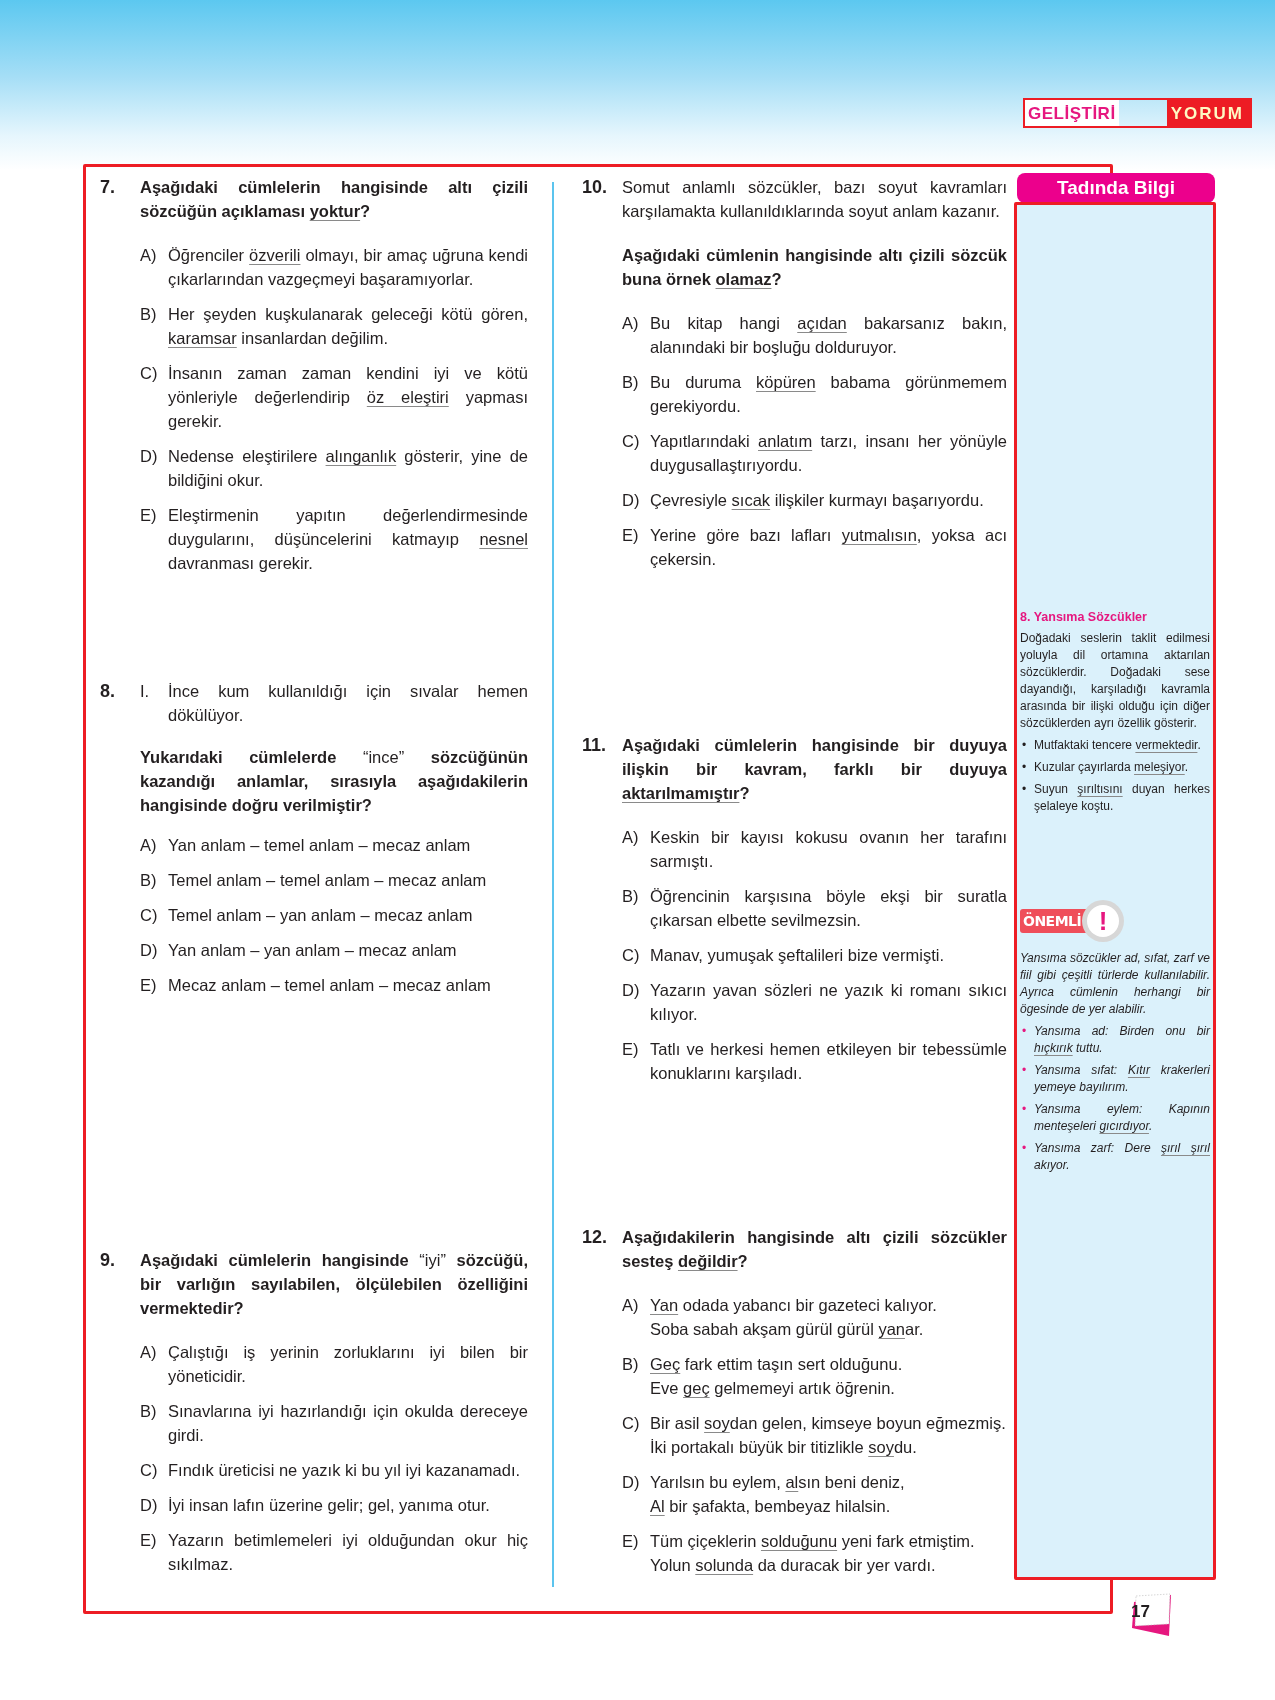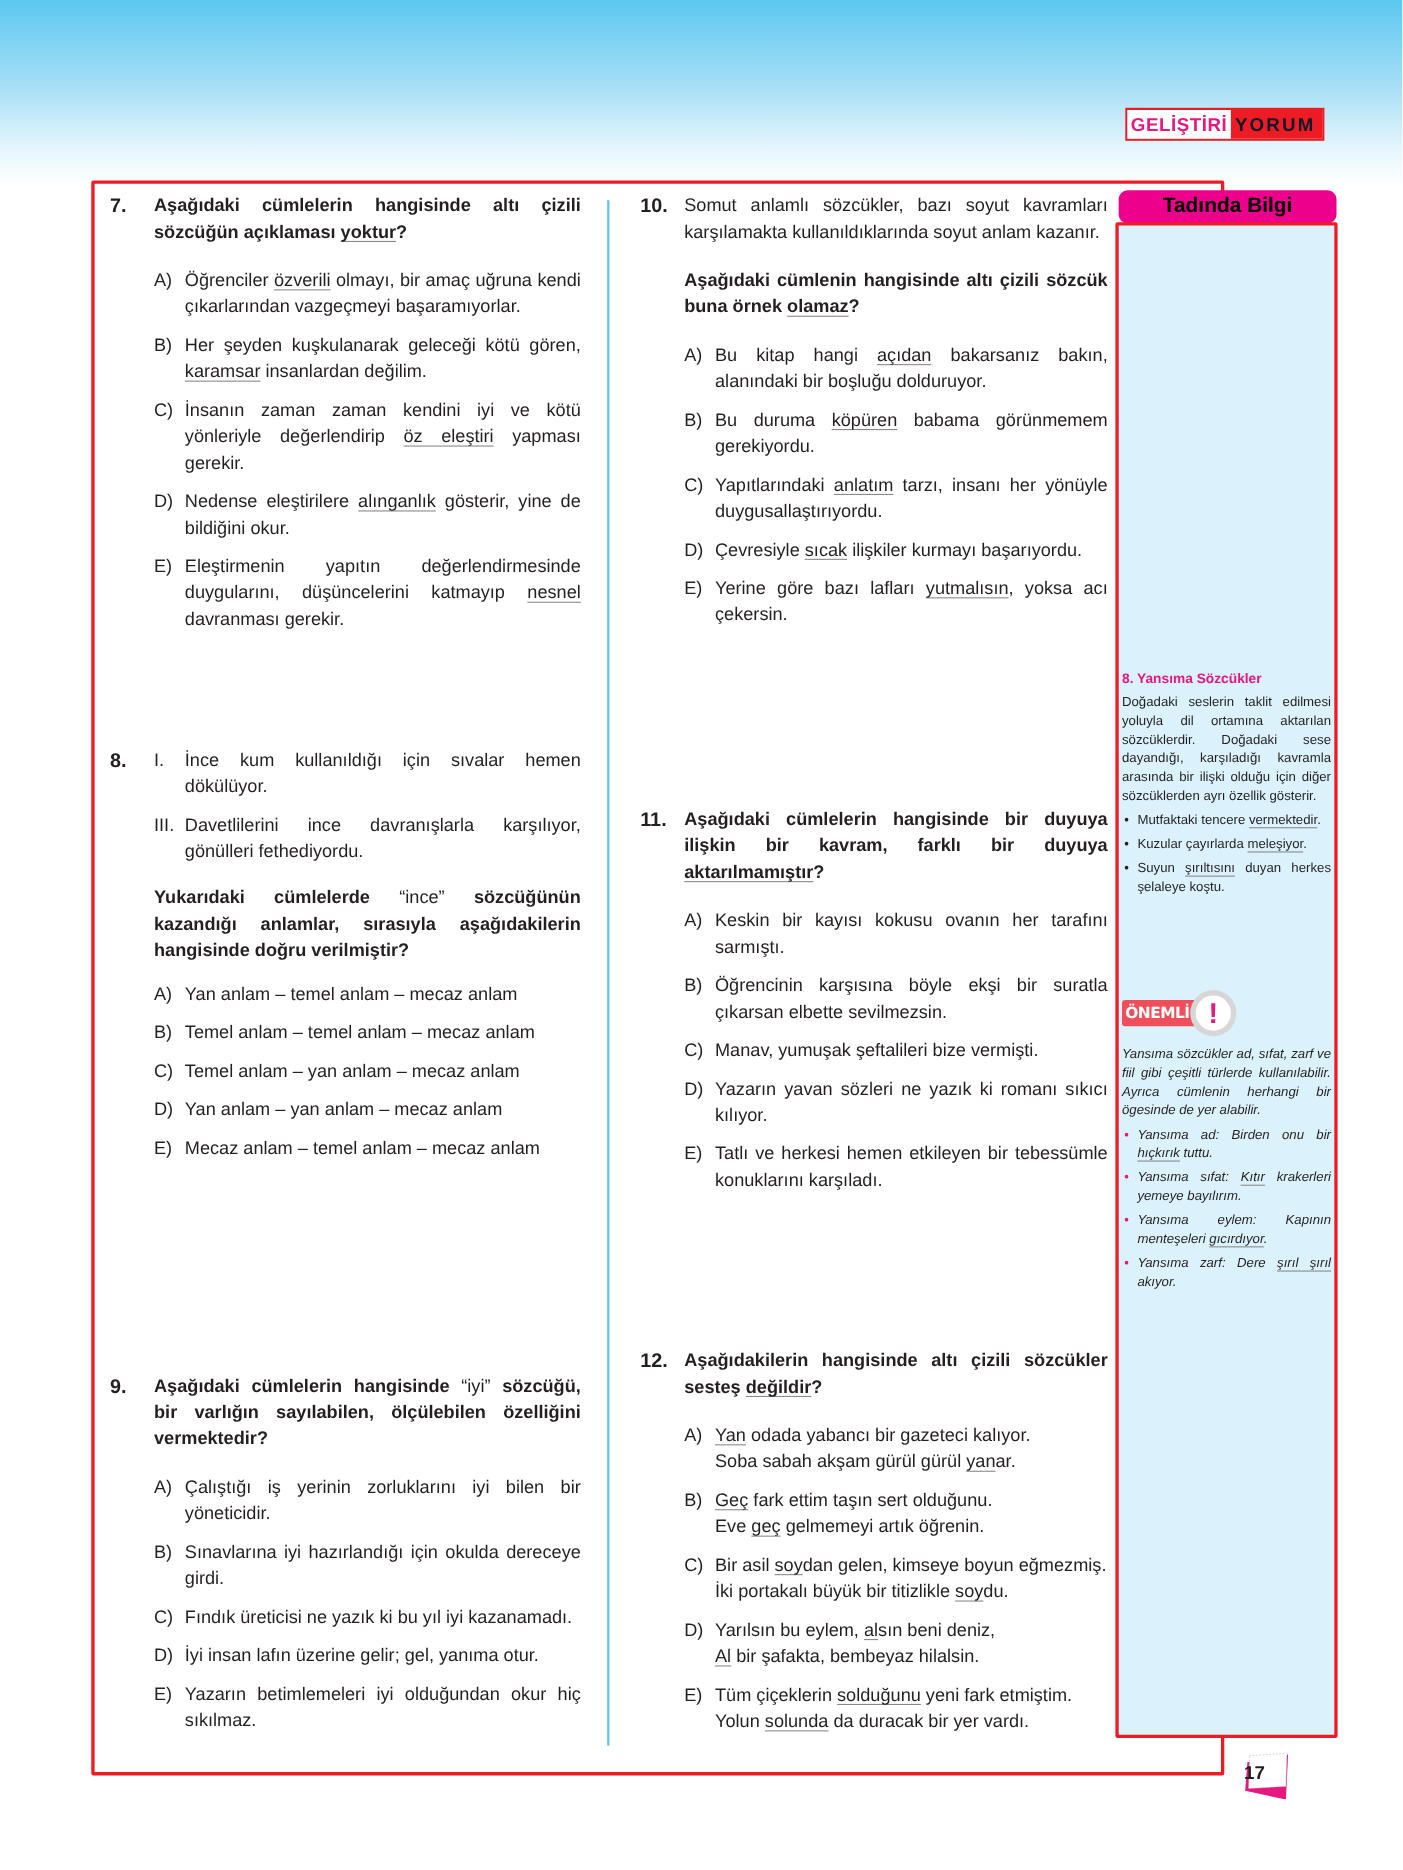--- a/index.html
+++ b/index.html
@@ -9,33 +9,33 @@
   .top-band {
     position: absolute; left: 0; top: 0; width: 1275px; height: 170px;
     background: linear-gradient(to bottom, #5cc8f0 0%, #a5def6 45%, #e6f6fd 80%, #ffffff 100%);
   }
 
   .brand {
     position: absolute; left: 1023px; top: 98px; height: 30px; display: flex;
     border: 2px solid #ed1c24; font-weight: 700; font-size: 17px; letter-spacing: 0.5px;
   }
   .brand .b1 { background: #ffffff; color: #e6177f; padding: 2px 3px 0 3px; line-height: 24px; }
-  .brand .b2 { background: #ed1c24; color: #0f172a; padding: 2px 6px 0 4px; line-height: 24px; letter-spacing: 2px; }
+  .brand .b2 { background: #ed1c24; color: #fef9c3; padding: 2px 6px 0 4px; line-height: 24px; letter-spacing: 2px; margin-left: 48px; }
 
   .main-frame {
     position: absolute; left: 83px; top: 164px; width: 1030px; height: 1450px;
     border: 3px solid #ed1c24; border-radius: 2px;
   }
   .col-divider {
     position: absolute; left: 552px; top: 182px; width: 2px; height: 1405px; background: #5bc4ee;
   }
 
   .side-title {
     position: absolute; left: 1017px; top: 173px; width: 198px; height: 30px;
-    background: #ec008c; border-radius: 8px; color: #000000; font-weight: 700;
+    background: #ec008c; border-radius: 8px; color: #ffffff; font-weight: 700;
     font-size: 19px; text-align: center; line-height: 30px;
   }
   .side-box {
     position: absolute; left: 1014px; top: 202px; width: 202px; height: 1378px;
     background: #dbf1fb; border: 3px solid #ed1c24; border-radius: 2px;
   }
 
   .q { position: absolute; font-size: 16.5px; line-height: 24px; }
   .q .num { position: absolute; left: 0; top: 0; font-weight: 700; font-size: 18px; }
   .q .stem { margin-left: 40px; font-weight: 700; text-align: justify; }
@@ -127,24 +127,20 @@
   </div>
 </div>
 
 <div class="q" style="left:100px; top:679px; width:428px;">
   <span class="num">8.</span>
   <div>
     <div class="roman">
         <span class="lbl">I.</span>
         <span class="txt">İnce kum kullanıldığı için sıvalar hemen dökülüyor.</span>
       </div>
-    <div class="roman">
-        <span class="lbl">III.</span>
-        <span class="txt">Davetlilerini ince davranışlarla karşılıyor, gönülleri fethediyordu.</span>
-      </div>
   </div>
   <div class="stem after" style="margin-top:18px;"><span>Yukarıdaki cümlelerde </span><span class="n">“ince”</span><span> sözcüğünün kazandığı anlamlar, sırasıyla aşağıdakilerin hangisinde doğru verilmiştir?</span></div>
   <div class="opts" style="margin-top:16px;">
     <div class="opt">
         <span class="lbl">A)</span>
         <span class="txt">Yan anlam – temel anlam – mecaz anlam</span>
       </div>
     <div class="opt">
         <span class="lbl">B)</span>
         <span class="txt">Temel anlam – temel anlam – mecaz anlam</span>

